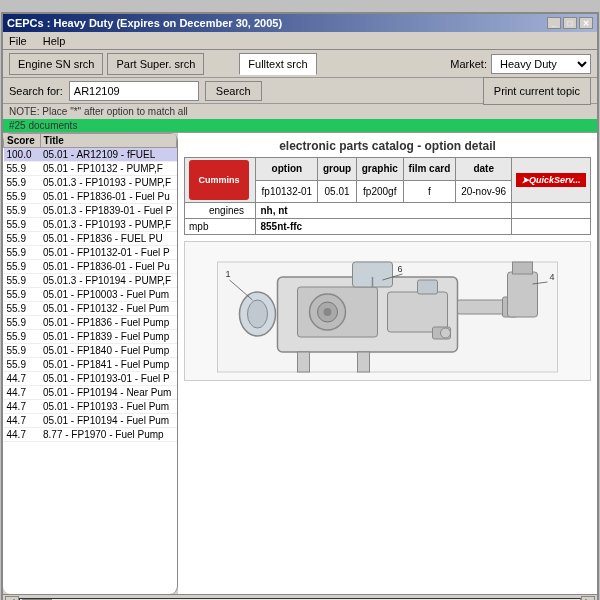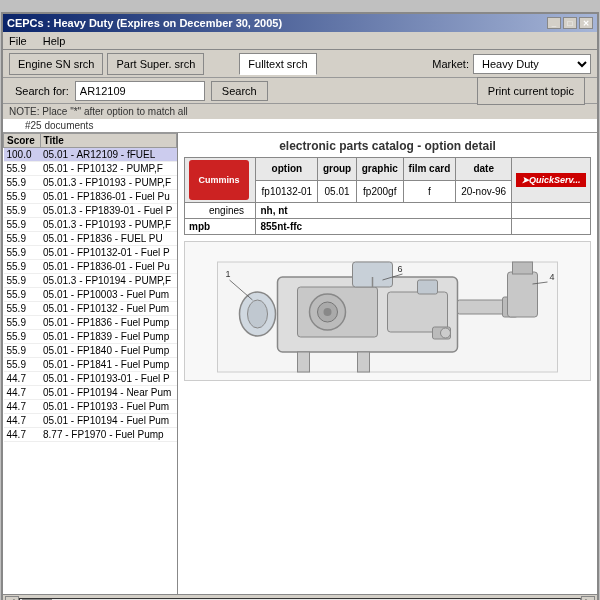--- a/index.html
+++ b/index.html
@@ -87,25 +87,25 @@
       align-items: center;
       margin-left: auto;
       gap: 4px;
     }
     .market-select {
       border: 1px solid #888;
       background: white;
       padding: 1px 4px;
       font-size: 11px;
       height: 20px;
-      width: 118px;
+      width: 100px;
     }
     .search-bar {
       background: #d4d0c8;
-      padding: 4px 12px;
+      padding: 4px 6px;
       display: flex;
       align-items: center;
       gap: 6px;
       border-bottom: 1px solid #999;
       height: 26px;
     }
     .search-input {
       border: 1px solid #888;
       background: white;
       padding: 1px 4px;
@@ -130,36 +130,37 @@
       height: 28px;
       margin-left: auto;
     }
     .note-bar {
       background: #d4d0c8;
       padding: 2px 6px;
       font-size: 10px;
       color: #333;
     }
     .doc-count {
-      background: #ffffff;
-      padding: 1px 22px;
+      background: #22c55e;
+      padding: 1px 6px;
       font-size: 10px;
       color: #333;
     }
     .main-content {
       display: flex;
       height: calc(598px - 18px - 18px - 28px - 26px - 16px - 14px - 16px);
       border-top: 1px solid #999;
     }
     .left-panel {
       width: 175px;
       border-right: 1px solid #888;
       background: white;
       overflow-y: auto;
       overflow-x: hidden;
+      border-radius: 8px;
     }
     .results-table {
       width: 100%;
       border-collapse: collapse;
       font-size: 10px;
     }
     .results-table th {
       background: #d4d0c8;
       border: 1px solid #999;
       padding: 1px 3px;
@@ -449,21 +450,21 @@
             <td>20-nov-96</td>
           </tr>
         </thead>
         <tbody>
           <tr class="engine-row">
             <td style="font-weight:normal;padding-left:24px;">engines</td>
             <td colspan="5">nh, nt</td>
             <td></td>
           </tr>
           <tr class="engine-row">
-            <td style="font-weight:bold;">mpb</td>
+            <td style="font-weight:normal;">mpb</td>
             <td colspan="5">855nt-ffc</td>
             <td></td>
           </tr>
         </tbody>
       </table>
 
       <div class="parts-diagram">
         <svg width="100%" height="140" viewBox="0 0 380 140">
 
           <rect x="20" y="20" width="340" height="110" fill="#f5f5f5" stroke="#ccc"></rect>

